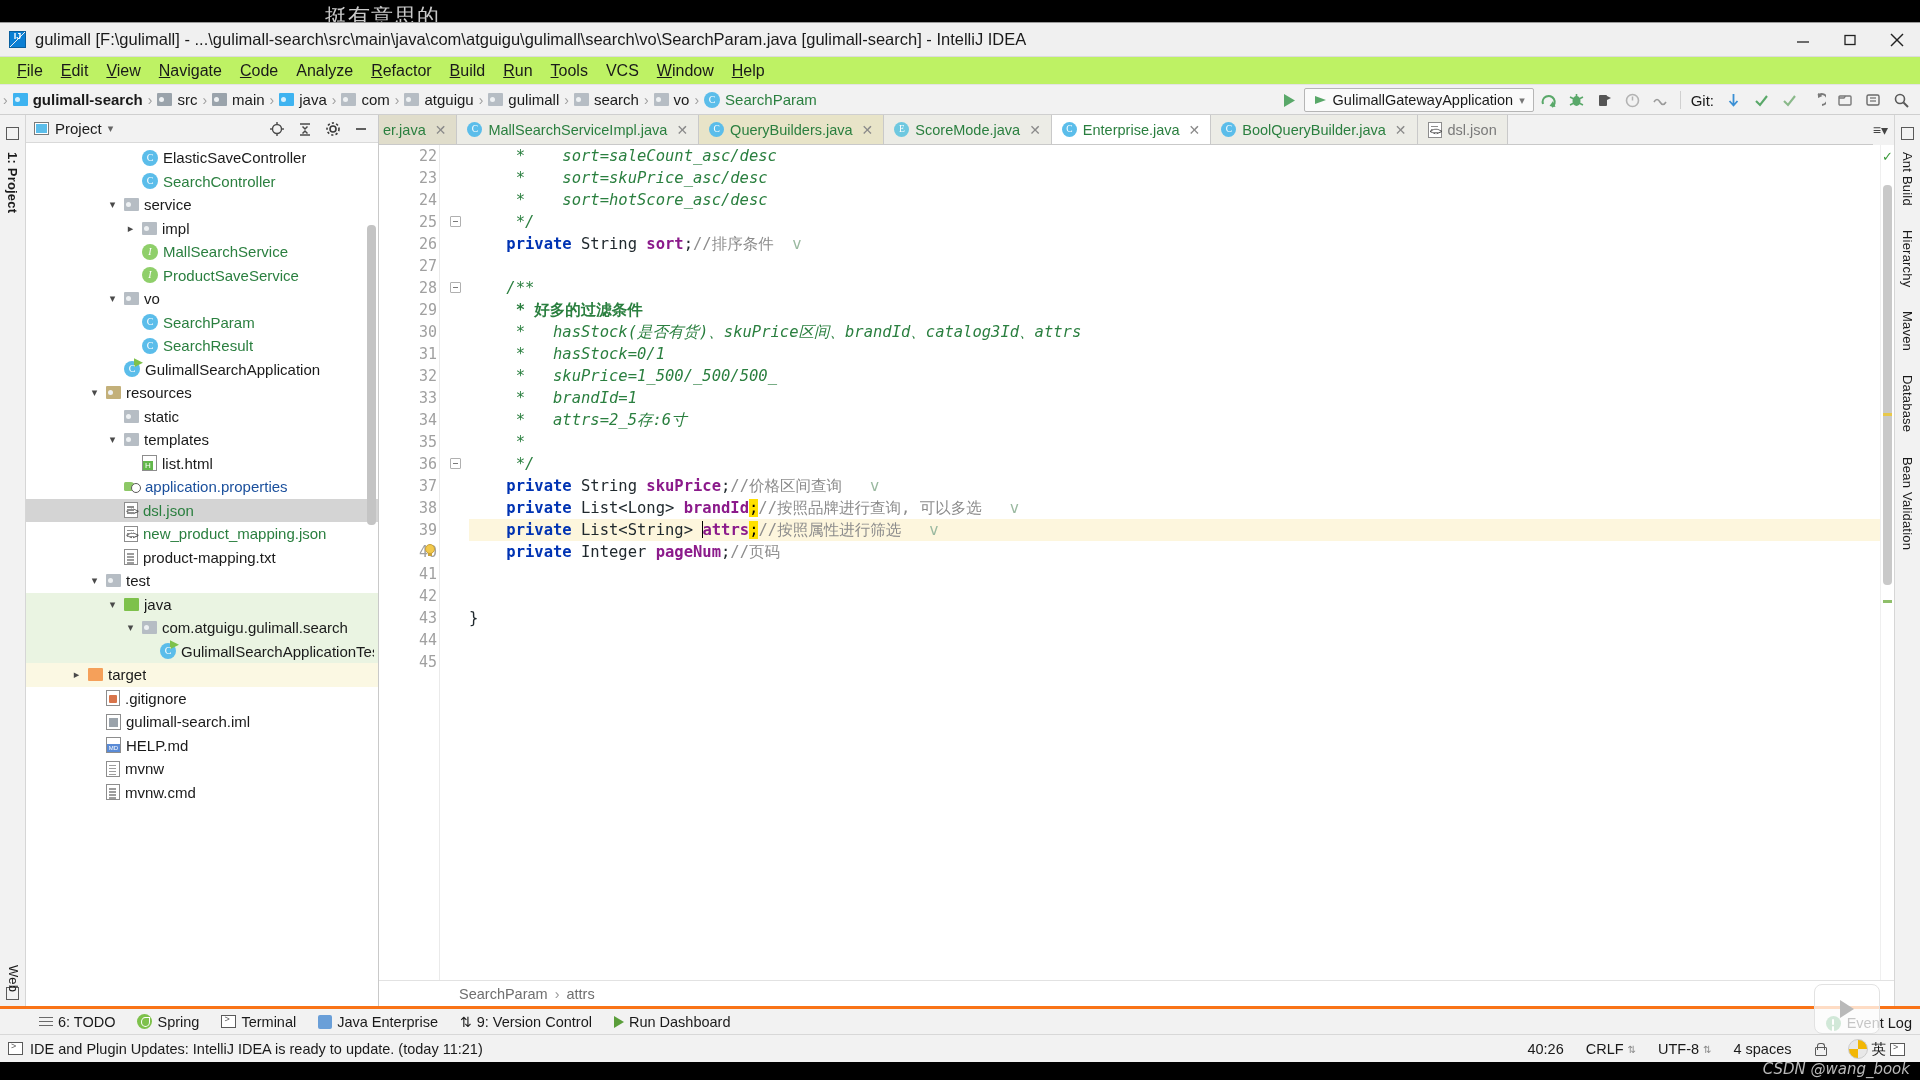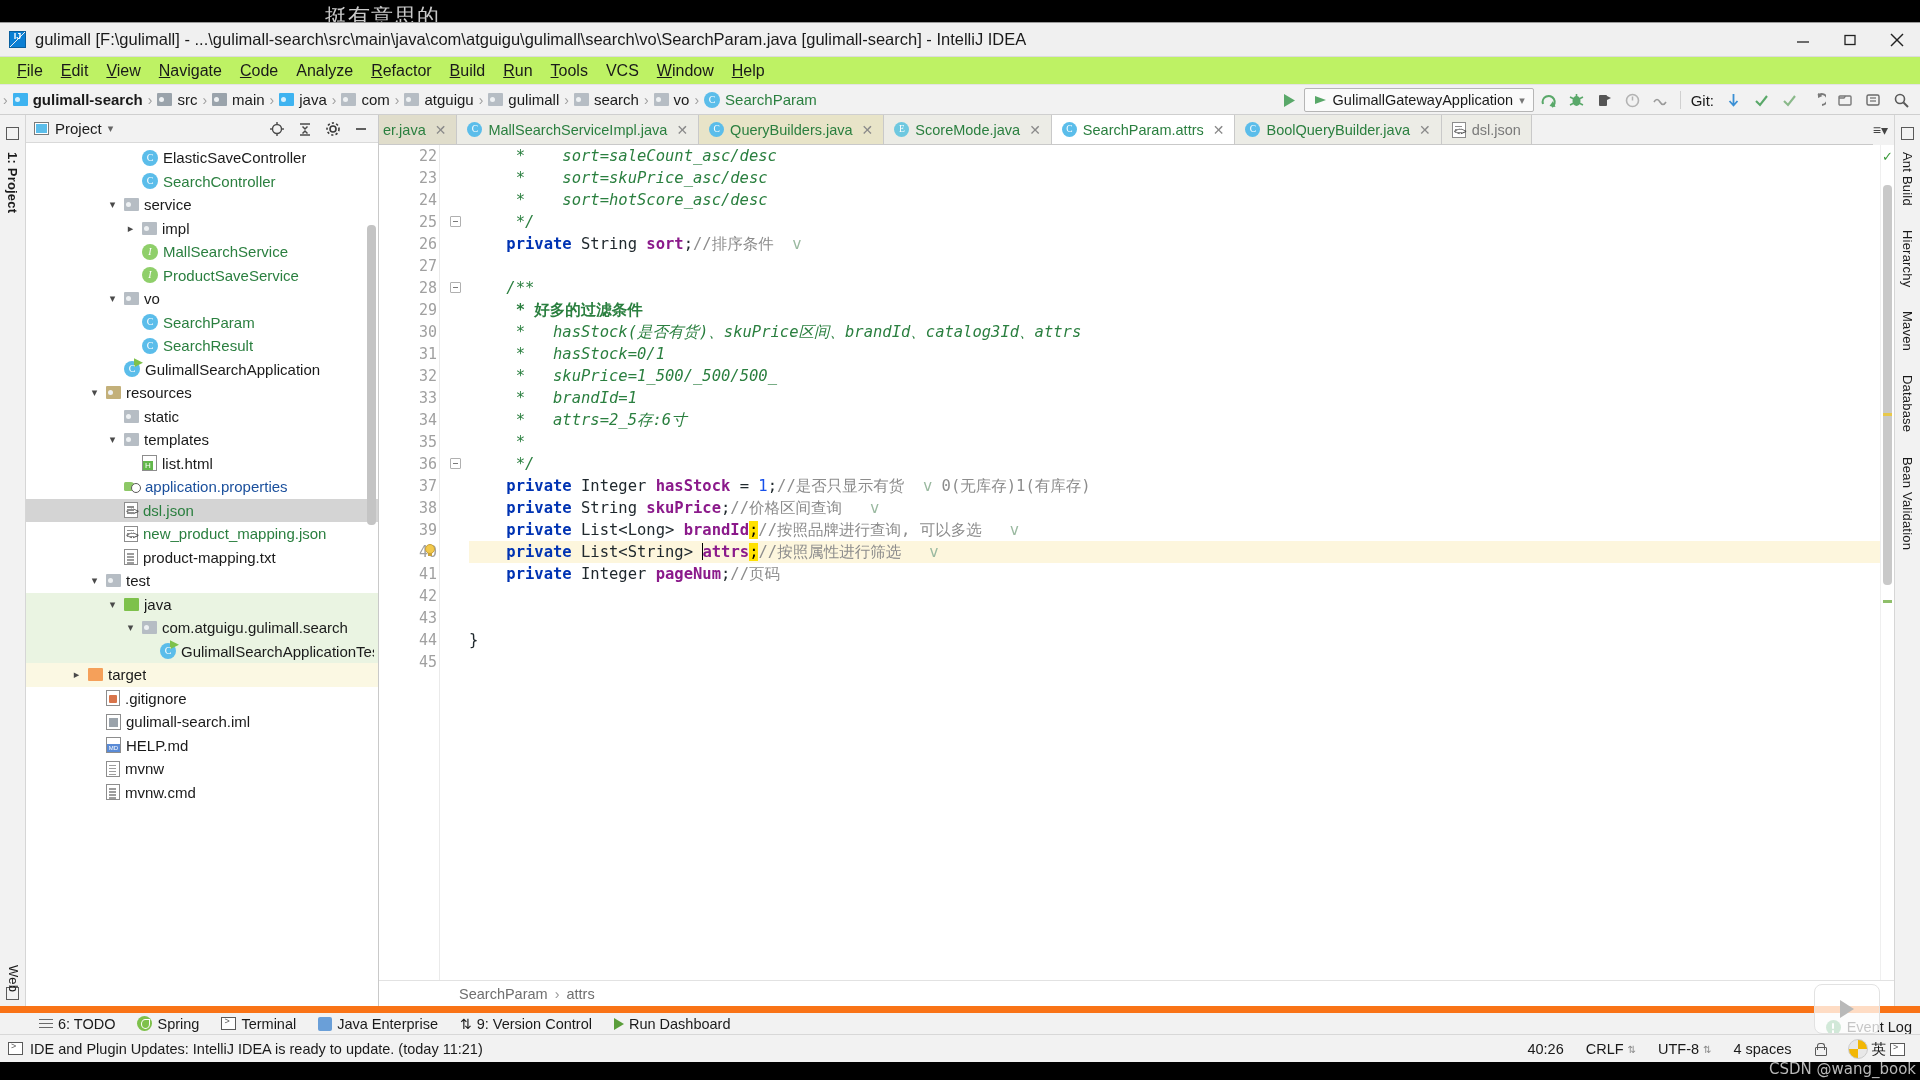--- a/index.html
+++ b/index.html
@@ -14,23 +14,24 @@
     width: 1920px; height: 1080px;
     background: #000;
   }
   
   .wm-top {
     position: absolute; left: 325px; top: 2px;
     font-size: 22px; color: #c9c9c9; letter-spacing: 1px;
     font-family: "DejaVu Sans", sans-serif;
   }
   .wm-bottom {
-    position: absolute; right: 4px; bottom: 2px;
+    position: absolute; right: 10px; bottom: 2px;
     font-size: 15px; color: #b9b9b9;
     font-family: "DejaVu Sans", sans-serif;
+    font-style: italic;
   }
   
   .window {
     position: absolute; left: 0; top: 22px;
     width: 1920px; height: 1040px;
     background: #f2f2f2;
     display: flex; flex-direction: column;
     border-top: 1px solid #9a9a9a;
   }
   
@@ -357,21 +358,21 @@
   }
   
   .rrail {
     width:26px; min-width:26px; background:#f2f2f2;
     border-left:1px solid #d6d6d6;
     display:flex; flex-direction:column; align-items:center; padding-top:6px;
   }
   
   .toolstrip {
     height:28px; min-height:28px; background:#f2f2f2;
-    border-top:7px solid #f97316;
+    border-top:3px solid #f97316;
     display:flex; align-items:center; padding-left:30px; gap:4px;
     position:relative; font-size:14.5px; color:#1a1a1a;
   }
   .ts-item { display:flex; align-items:center; gap:5px; padding:0 9px; white-space:nowrap; }
   .ts-right { position:absolute; right:8px; top:0; height:28px; display:flex; align-items:center; gap:6px; }
   .ic-todo { width:14px;height:12px;position:relative;flex:none; }
   .ic-todo::after{content:"";position:absolute;left:0;top:1px;width:14px;height:1.5px;background:#6a6a6a;
     box-shadow:0 4px 0 #6a6a6a,0 8px 0 #6a6a6a;}
   .ic-spring { width:15px;height:15px;border-radius:50%;background:#7ec14b;flex:none;position:relative;}
   .ic-spring::after{content:"";position:absolute;left:4px;top:3px;width:7px;height:8px;border:1.6px solid #fff;border-radius:50% 0 50% 50%;}
@@ -813,21 +814,21 @@
               <span style="">QueryBuilders.java</span>
               <span class="x">✕</span>
             </div>
             <div class="tab">
               <span class="ic-class enumv"></span>
               <span style="">ScoreMode.java</span>
               <span class="x">✕</span>
             </div>
             <div class="tab active">
               <span class="ic-class"></span>
-              <span style="">SearchParam.attrs</span>
+              <span style="">Enterprise.java</span>
               <span class="x">✕</span>
             </div>
             <div class="tab">
               <span class="ic-class"></span>
               <span style="">BoolQueryBuilder.java</span>
               <span class="x">✕</span>
             </div>
             <div class="tab">
               <span class="ic-file ic-json">
                 <span class="br">&lt;&gt;</span>
@@ -879,21 +880,20 @@
               <div class="cl">&nbsp;</div>
               <div class="cl">    <span class="jdoc">/**</span></div>
               <div class="cl">     <span class="jdoc-n">* 好多的过滤条件</span></div>
               <div class="cl">     <span class="jdoc">*   hasStock(是否有货)、skuPrice区间、brandId、catalog3Id、attrs</span></div>
               <div class="cl">     <span class="jdoc">*   hasStock=0/1</span></div>
               <div class="cl">     <span class="jdoc">*   skuPrice=1_500/_500/500_</span></div>
               <div class="cl">     <span class="jdoc">*   brandId=1</span></div>
               <div class="cl">     <span class="jdoc">*   attrs=2_5存:6寸</span></div>
               <div class="cl">     <span class="jdoc">*</span></div>
               <div class="cl">     <span class="jdoc">*/</span></div>
-              <div class="cl">    <span class="kw">private</span> <span class="typ">Integer</span> <span class="fld">hasStock</span> <span class="punct">=</span> <span class="num">1</span><span class="punct">;</span><span class="cmt">//是否只显示有货</span>  <span class="chev">v</span> <span class="cmt">0(无库存)1(有库存)</span></div>
               <div class="cl">    <span class="kw">private</span> <span class="typ">String</span> <span class="fld">skuPrice</span><span class="punct">;</span><span class="cmt">//价格区间查询</span>   <span class="chev">v</span></div>
               <div class="cl">    <span class="kw">private</span> <span class="typ">List&lt;Long&gt;</span> <span class="fld">brandId</span><span class="mark">;</span><span class="cmt">//按照品牌进行查询, 可以多选</span>   <span class="chev">v</span></div>
               <div class="cl hl">    <span class="kw">private</span> <span class="typ">List&lt;String&gt;</span> <span class="caret"></span><span class="fld">attrs</span><span class="mark">;</span><span class="cmt">//按照属性进行筛选</span>   <span class="chev">v</span></div>
               <div class="cl">    <span class="kw">private</span> <span class="typ">Integer</span> <span class="fld">pageNum</span><span class="punct">;</span><span class="cmt">//页码</span></div>
               <div class="cl">&nbsp;</div>
               <div class="cl">&nbsp;</div>
               <div class="cl"><span class="punct">}</span></div>
               <div class="cl">&nbsp;</div>
             </div>
           <div class="marker-col">

